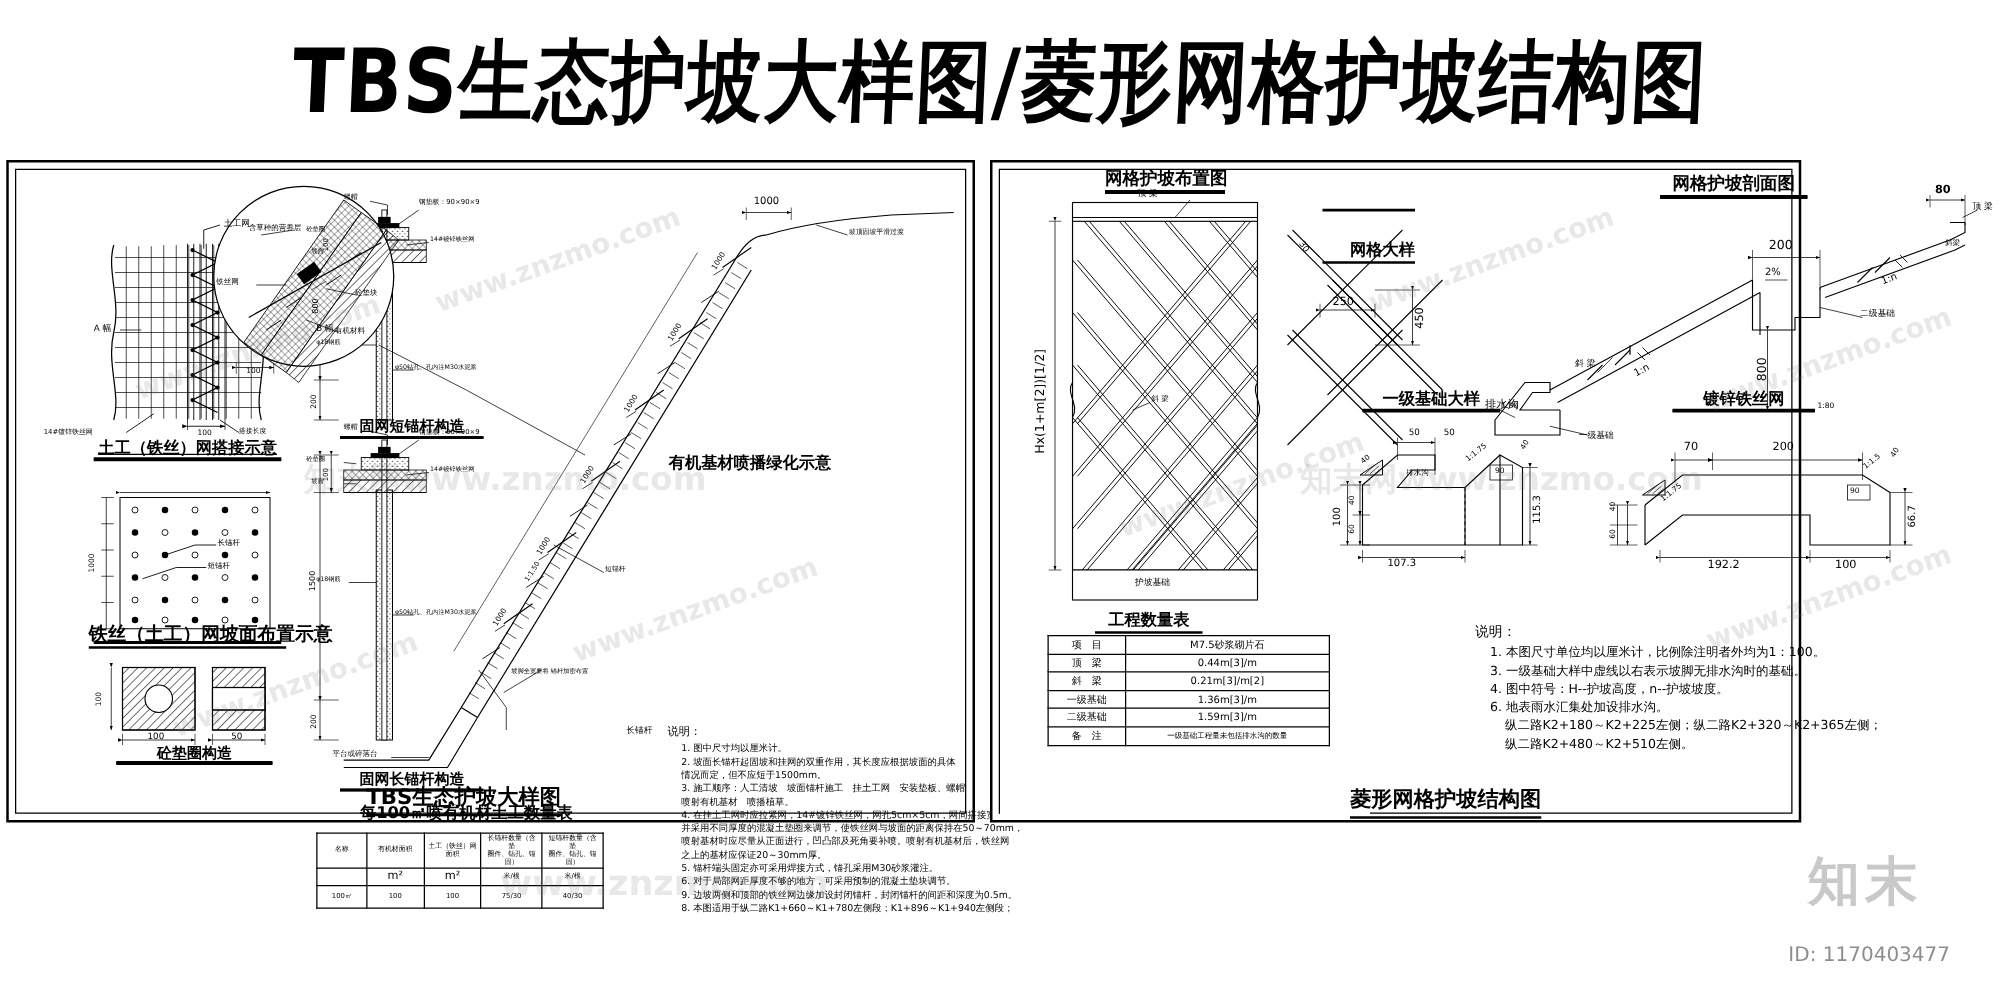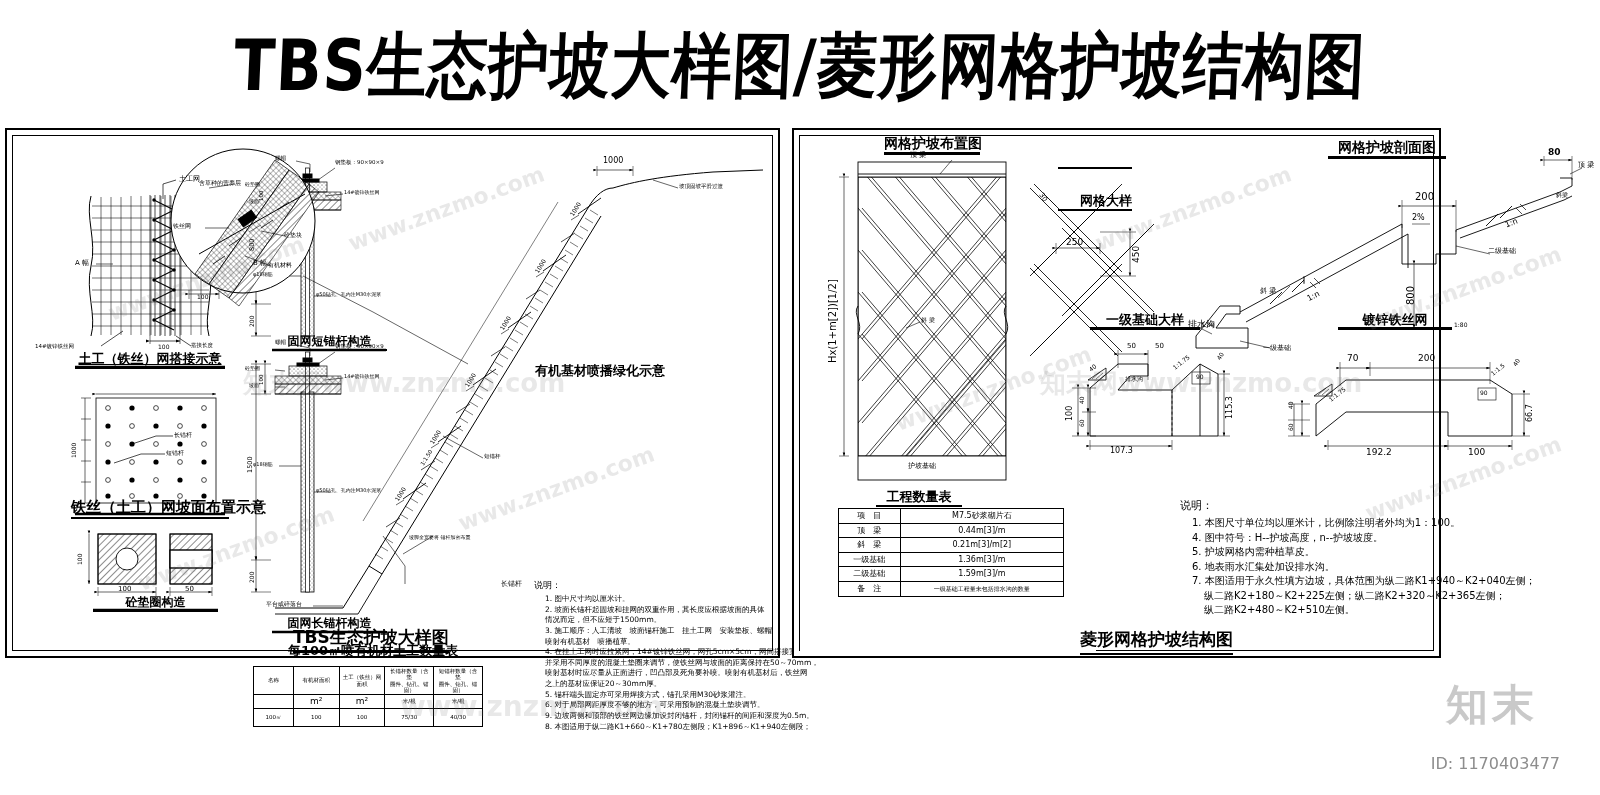--- a/index.html
+++ b/index.html
@@ -769,24 +769,23 @@
         <tr>
           <td>备　注</td>
           <td style="font-size:6px;">一级基础工程量未包括排水沟的数量</td>
         </tr>
       </tbody>
         </table>
 
       <div class="rnotes" id="right-notes" style="left:380px;top:362px;">
         <div class="nt-head">说明：</div>
         <div class="nt">1. 本图尺寸单位均以厘米计，比例除注明者外均为1：100。</div>
+        <div class="nt">3. 一级基础大样中虚线以右表示坡脚无排水沟时的基础。</div>
         <div class="nt">4. 图中符号：H--护坡高度，n--护坡坡度。</div>
-        <div class="nt">5. 护坡网格内需种植草皮。</div>
         <div class="nt">6. 地表雨水汇集处加设排水沟。</div>
-        <div class="nt">7. 本图适用于永久性填方边坡，具体范围为纵二路K1+940～K2+040左侧；</div>
         <div class="nt ind2">纵二路K2+180～K2+225左侧；纵二路K2+320～K2+365左侧；</div>
         <div class="nt ind2">纵二路K2+480～K2+510左侧。</div>
       </div>
 
       <div class="sheet-title f17" style="left:280px;top:492px;">菱形网格护坡结构图</div>
 
       <div class="wm" style="left:290px;top:60px;font-size:22px;transform:rotate(-20deg);">www.znzmo.com</div>
       <div class="wm" style="left:560px;top:140px;font-size:22px;transform:rotate(-20deg);">www.znzmo.com</div>
       <div class="wm" style="left:90px;top:240px;font-size:22px;transform:rotate(-20deg);">www.znzmo.com</div>
       <div class="wm" style="left:560px;top:330px;font-size:22px;transform:rotate(-20deg);">www.znzmo.com</div>

